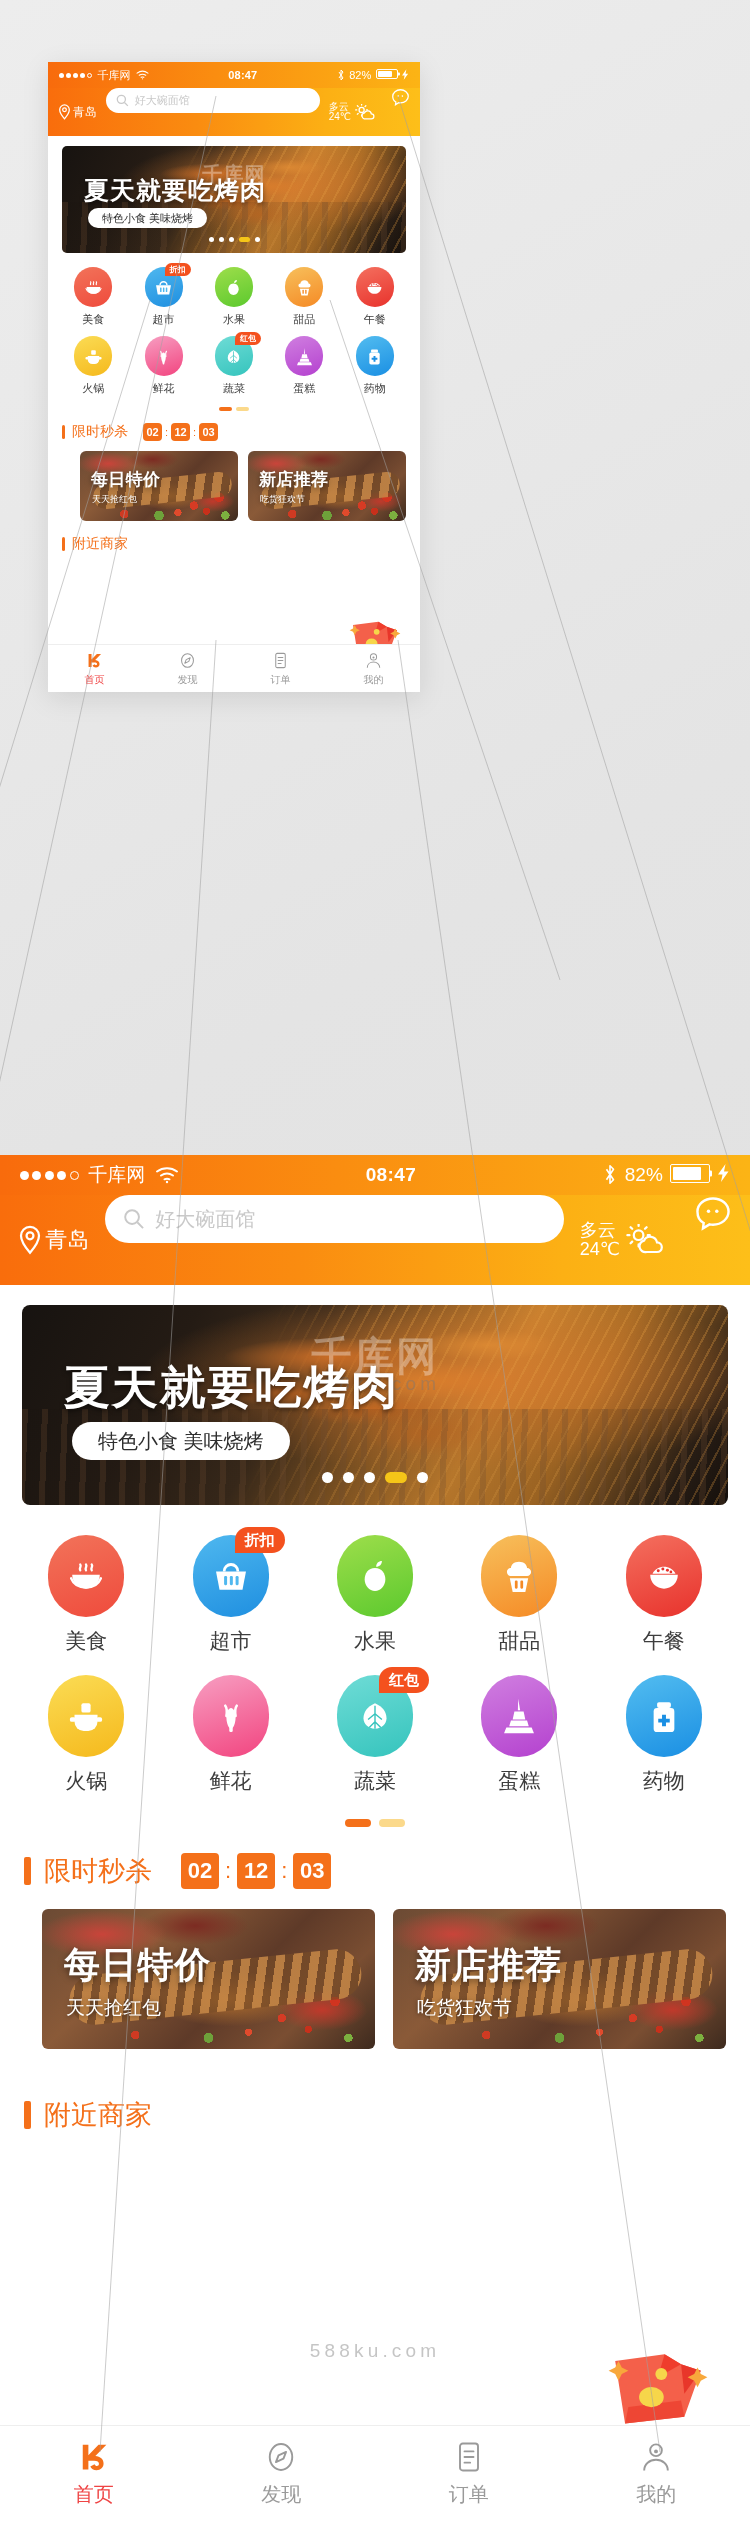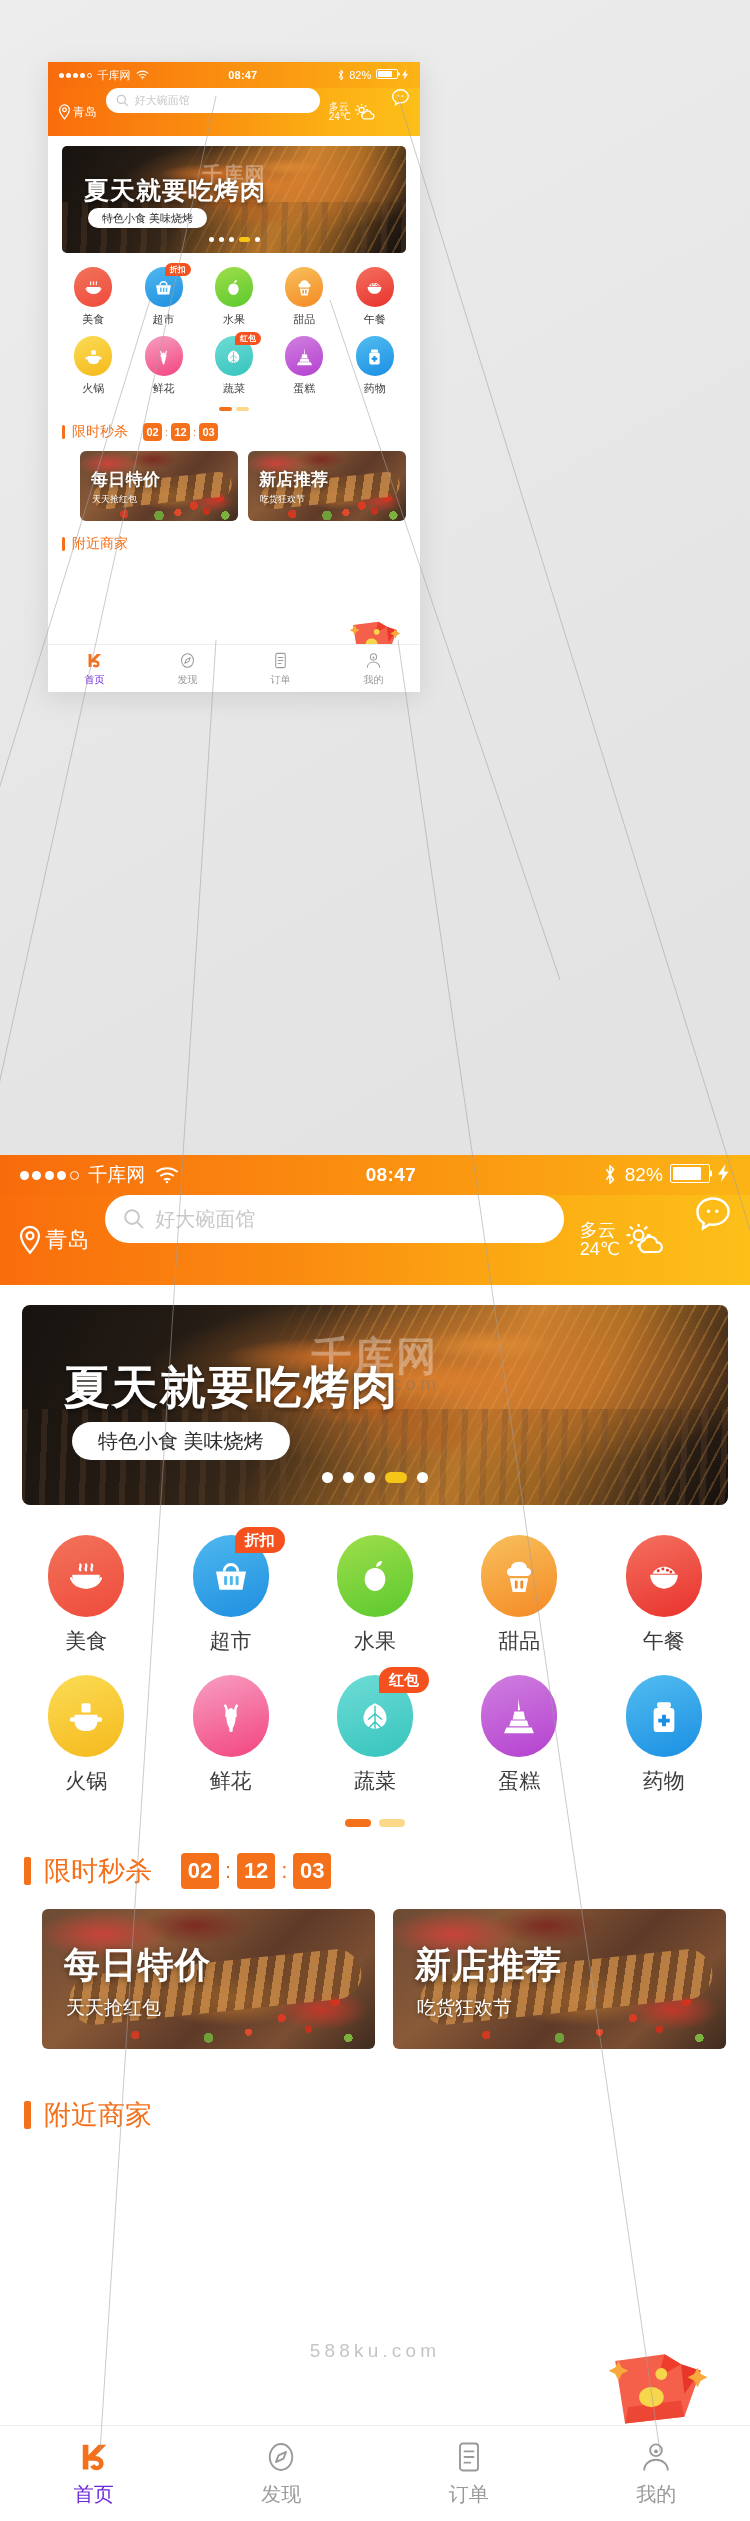--- a/index.html
+++ b/index.html
@@ -172,21 +172,21 @@
     display: flex; align-items: center; justify-content: center; white-space: nowrap;
   }
 
   
   .tabbar {
     position: absolute; left: 0; right: 0; bottom: 0;
     background: #fff; border-top: 1px solid #eee;
     display: flex; align-items: center;
   }
   .tab { flex: 1; display: flex; flex-direction: column; align-items: center; color: #9a9a9a; }
-  .tab.active { color: #6d28d9; }
+  .tab.active { color: #ef4444; }
   .tab .tl { white-space: nowrap; }
 
   
   .wm {
     position: absolute; color: rgba(255,255,255,.34); font-weight: 700;
     letter-spacing: .06em; pointer-events: none; white-space: nowrap;
   }
   .wm2 { position: absolute; color: rgba(120,120,120,.42); letter-spacing: .22em; white-space: nowrap; }
 
   

